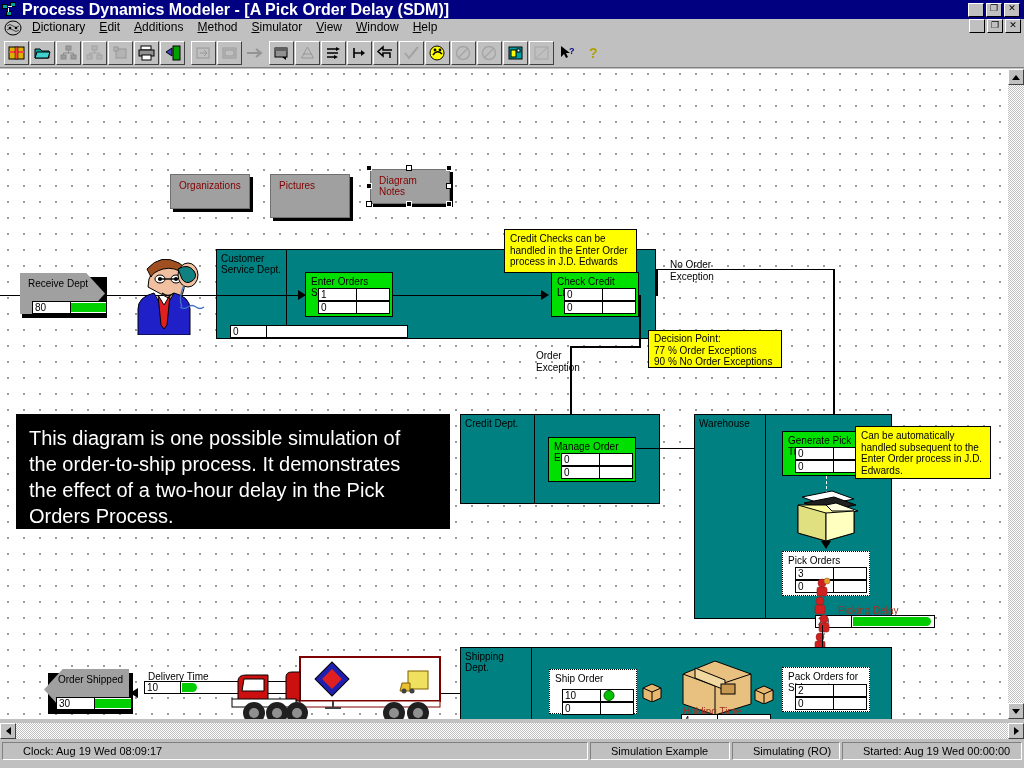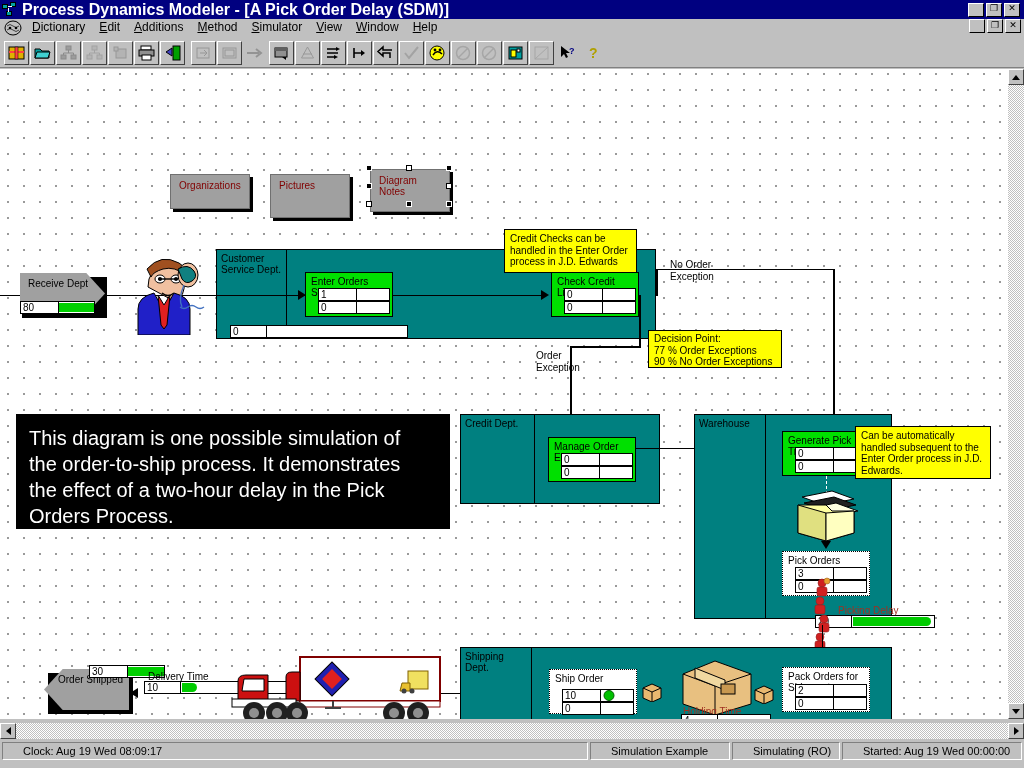--- a/index.html
+++ b/index.html
@@ -580,21 +580,21 @@
     <div class="canvas">
 
       <div class="greybox" style="left:170px; top:105px; width:80px; height:35px;">
         <span>Organizations</span>
       </div>
 
       <div class="greybox" style="left:270px; top:105px; width:80px; height:44px;">
         <span>Pictures</span>
       </div>
 
-      <div class="greybox selected" style="left:370px; top:100px; width:80px; height:43px;">
+      <div class="greybox selected" style="left:370px; top:100px; width:80px; height:35px;">
         <span>Diagram Notes</span>
       </div>
 
       <div class="handle" style="left:366px; top:96px;"></div>
       <div class="handle w" style="left:406px; top:96px;"></div>
       <div class="handle" style="left:446px; top:96px;"></div>
       <div class="handle" style="left:366px; top:114px;"></div>
       <div class="handle w" style="left:446px; top:114px;"></div>
       <div class="handle w" style="left:366px; top:132px;"></div>
       <div class="handle" style="left:406px; top:132px;"></div>
@@ -615,21 +615,21 @@
         <div class="g-val">0</div>
         <div class="g-bar">
             <div class="fill" style="width:0%"></div>
           </div>
       </div>
 
       <div class="term-shadow" style="left:22px; top:208px; width:85px; height:41px;"></div>
       <div class="term right" style="left:20px; top:204px; width:85px; height:41px;">
         <div class="t-label" style="top:5px; left:8px;">Receive Dept</div>
       </div>
-      <div class="ctr" style="left:20px; top:232px; width:75px;">
+      <div class="ctr" style="left:32px; top:232px; width:75px;">
         <div class="c-val">80</div>
         <div class="c-bar">
             <div class="fill" style="width:100%"></div>
           </div>
       </div>
 
       <div class="art" style="left:114px; top:176px;">
         <svg width="100" height="90" viewBox="0 0 100 90">
           <path d="M34 42 q0 -18 16 -20 q18 -3 20 14 q2 16 -10 20 z" fill="#f0c0a0" stroke="#000"></path>
           <path d="M33 24 q14 -16 32 -6 q8 5 6 12 q-10 -9 -22 -6 q-10 3 -12 8 z" fill="#a05020" stroke="#000"></path>
@@ -868,21 +868,21 @@
       </div>
       <div class="ctr" style="left:795px; top:628px; width:72px;">
         <div class="c-val">0</div>
         <div class="c-bar"></div>
       </div>
 
       <div class="term-shadow" style="left:48px; top:604px; width:85px; height:41px;"></div>
       <div class="term left" style="left:44px; top:600px; width:85px; height:41px;">
         <div class="t-label" style="top:5px; left:14px;">Order Shipped</div>
       </div>
-      <div class="ctr" style="left:56px; top:596px; width:76px;margin-left:33px;">
+      <div class="ctr" style="left:56px; top:628px; width:76px;">
         <div class="c-val">30</div>
         <div class="c-bar">
             <div class="fill" style="width:100%"></div>
           </div>
       </div>
       <div class="arrowhead ah-left" style="left:130px; top:619px;"></div>
 
       <div class="flabel" style="left:148px; top:602px;">Delivery Time</div>
       <div class="gauge" style="left:144px; top:612px; width:296px;">
         <div class="g-val">10</div>

